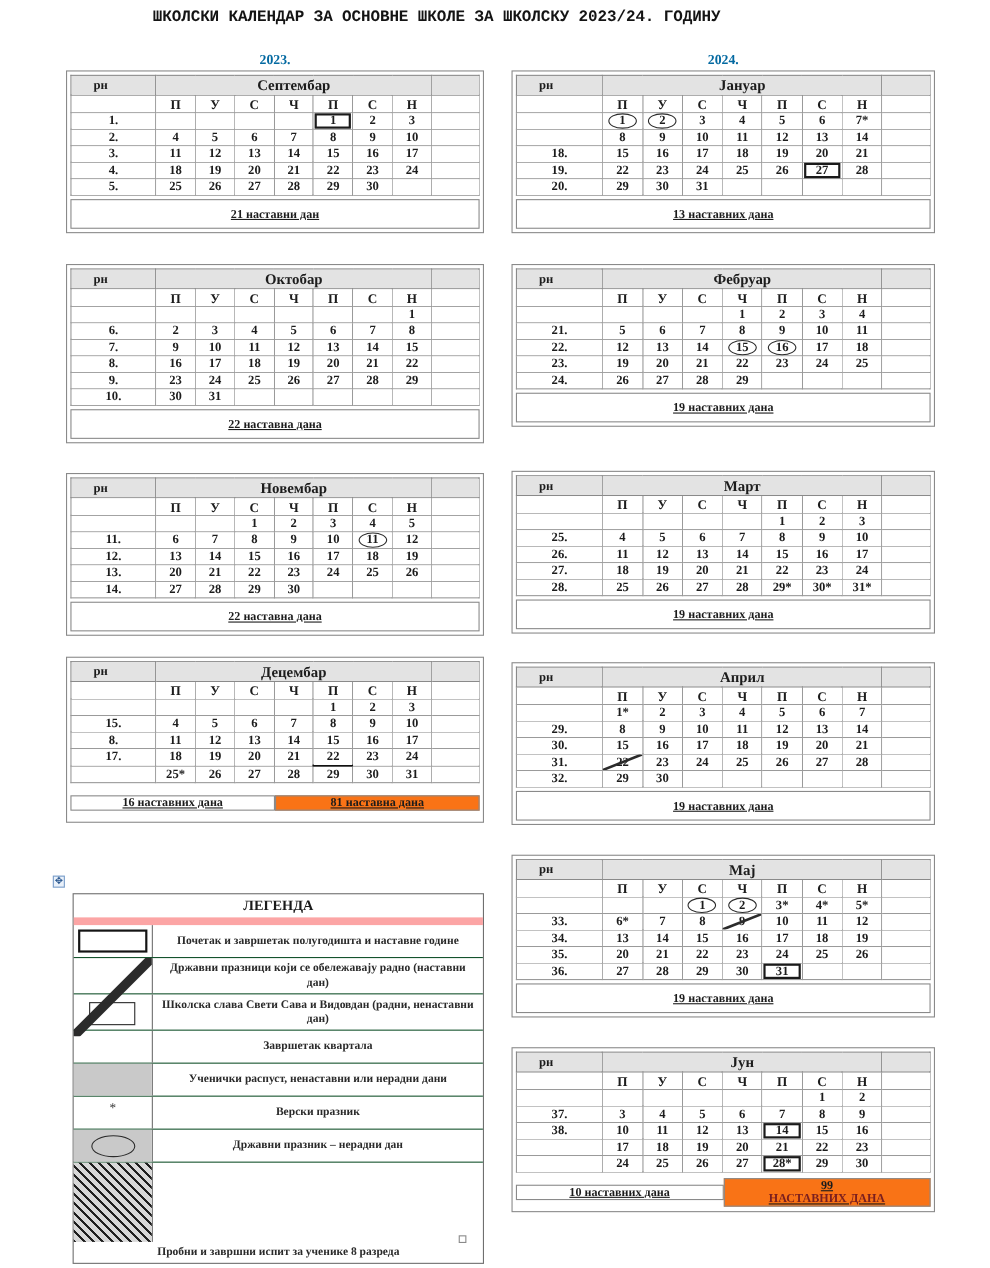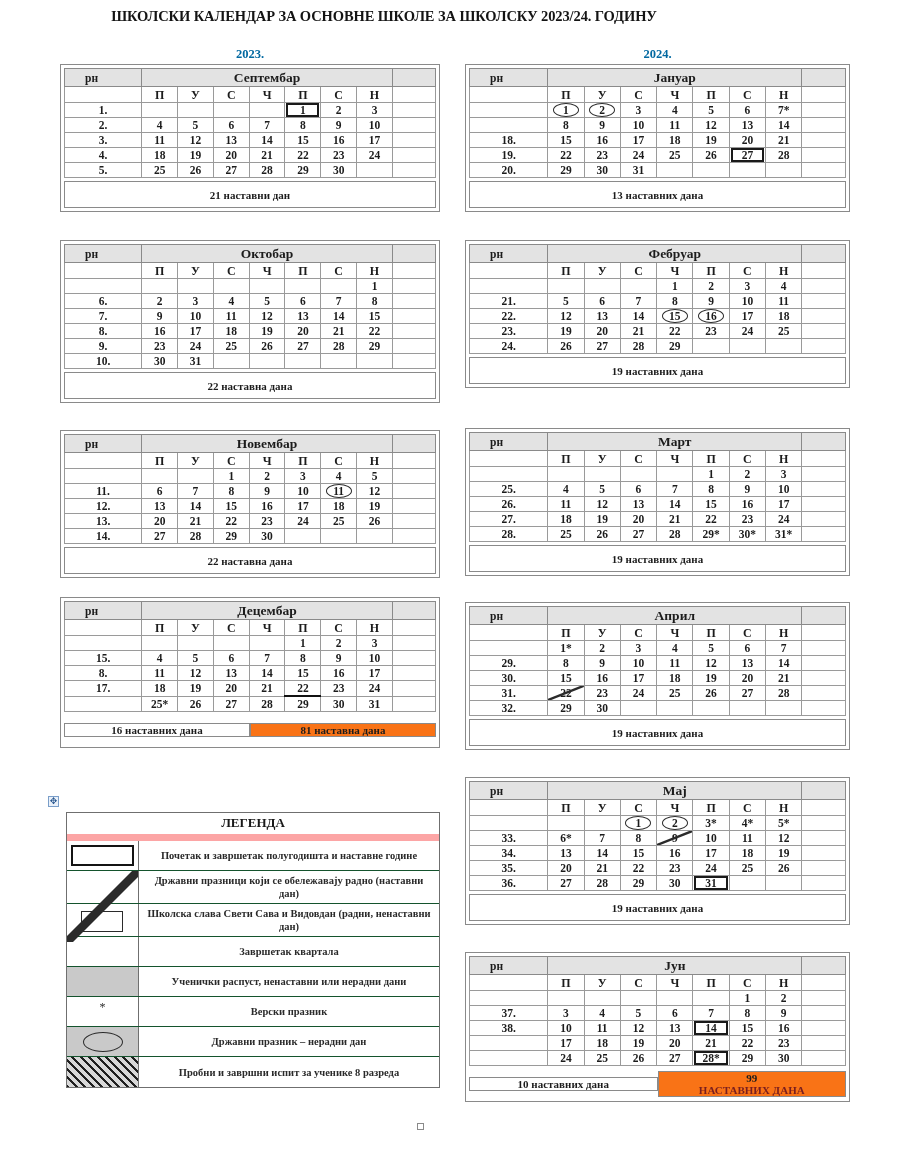--- a/index.html
+++ b/index.html
@@ -13,26 +13,27 @@
   }
   #page {
     position: relative;
     width: 900px; height: 1153px;
     background: #fff;
   }
 
   
   .title {
     position: absolute;
-    top: 8px; left: 4px; width: 760px;
+    top: 8px; left: 17px; width: 760px;
     text-align: center;
     font-size: 14.5px;
     font-weight: bold;
     letter-spacing: -0.1px;
     color: #141414;
+    font-family: Liberation Mono, monospace;
   }
 
   
   .year-cap {
     position: absolute;
     font-size: 12.5px;
     font-weight: bold;
     text-align: center;
     color: #0369a1;
   }
@@ -132,20 +133,21 @@
     margin-top: 3px;
     border: 1px solid #8a8a8a;
     height: 27px;
     display: flex;
     align-items: center;
     justify-content: center;
     font-size: 11px;
     font-weight: bold;
     color: #1c1c1c;
     background: #fff;
+    text-decoration: underline;
   }
   .foot.split { padding: 0; border: none; height: 29px; gap: 0; display: flex; }
   .foot.split > div {
     flex: 1;
     border: 1px solid #8a8a8a;
     display: flex; align-items: center; justify-content: center;
     font-size: 11px; font-weight: bold;
   }
   .foot.split > div.shaded { background: #f97316; }
   .foot.split > div.stack { flex-direction: column; line-height: 12px; }
@@ -164,21 +166,21 @@
     font-size: 13px;
     font-weight: bold;
     padding: 2px 0 3px;
     border-bottom: 7px solid #fca5a5;
   }
   .lg-row {
     display: flex;
     border-bottom: 1px solid #14532d;
     min-height: 30px;
   }
-  .lg-row:last-child { border-bottom: none; }
+  .lg-row:last-child { border-bottom: none; flex-direction: column; }
   .lg-sym {
     width: 72px;
     border-right: 1px solid #6f6f6f;
     position: relative;
     flex: 0 0 72px;
   }
   .lg-txt {
     flex: 1;
     display: flex; align-items: center; justify-content: center;
     text-align: center;

